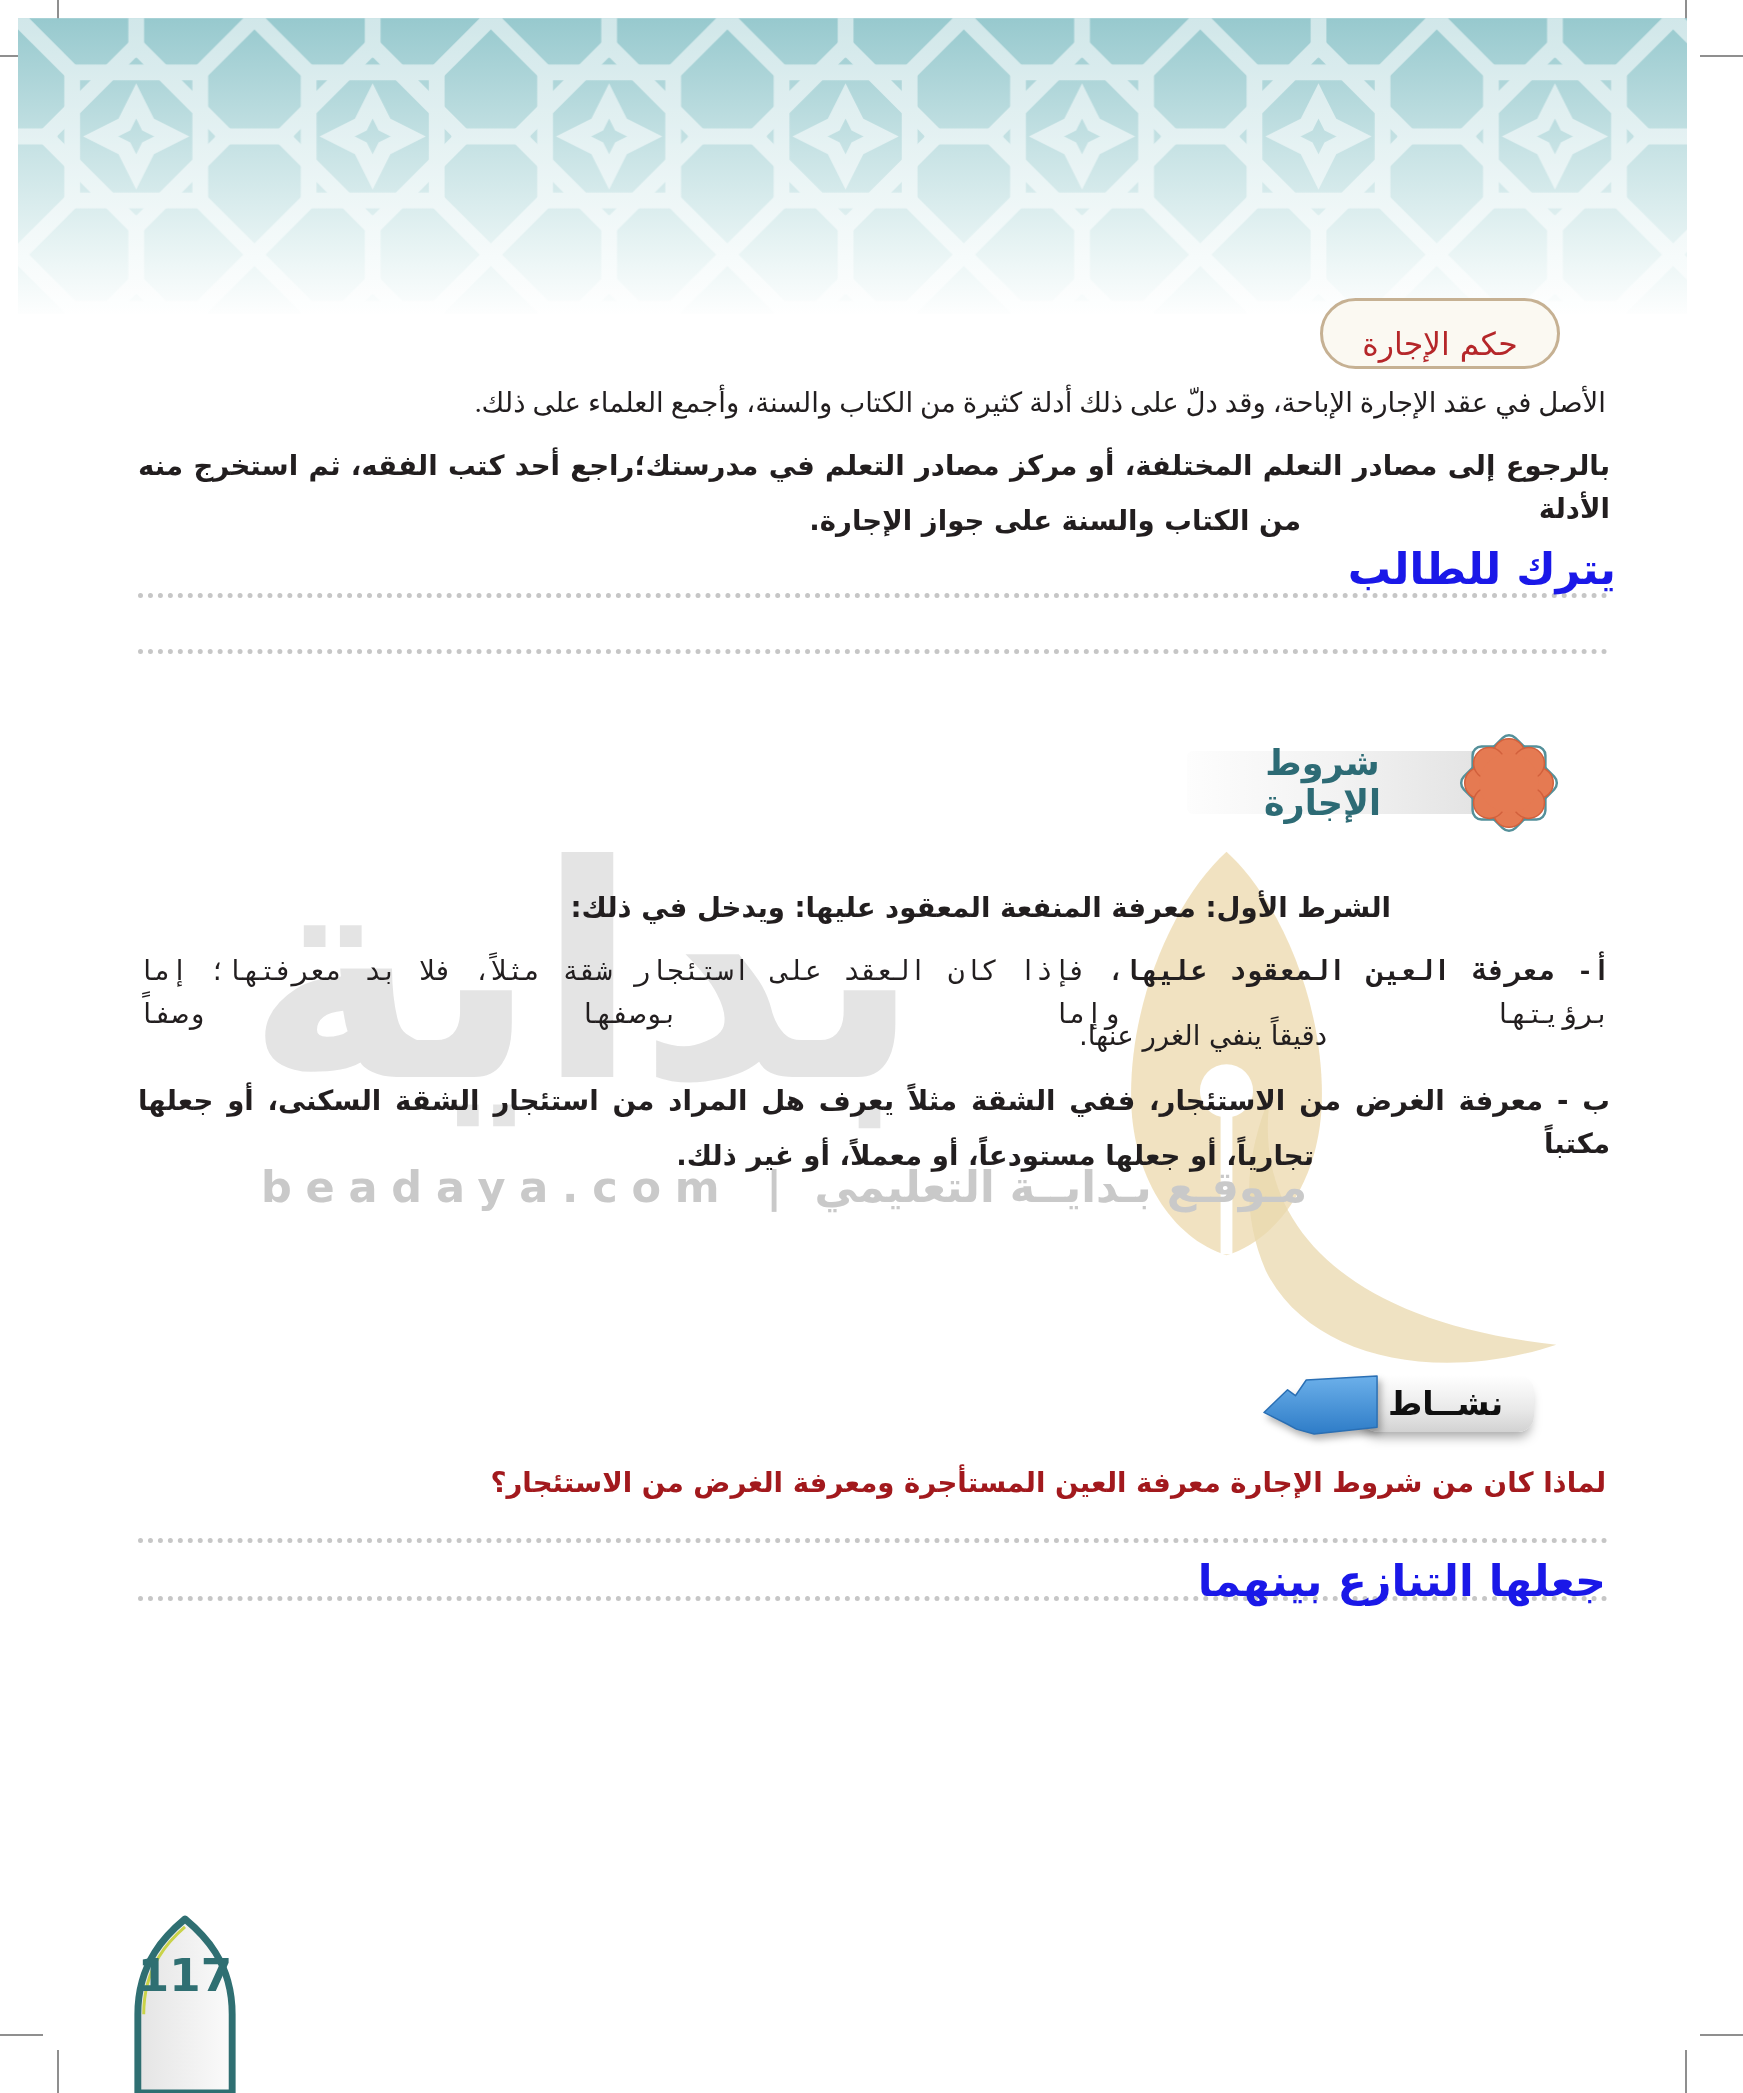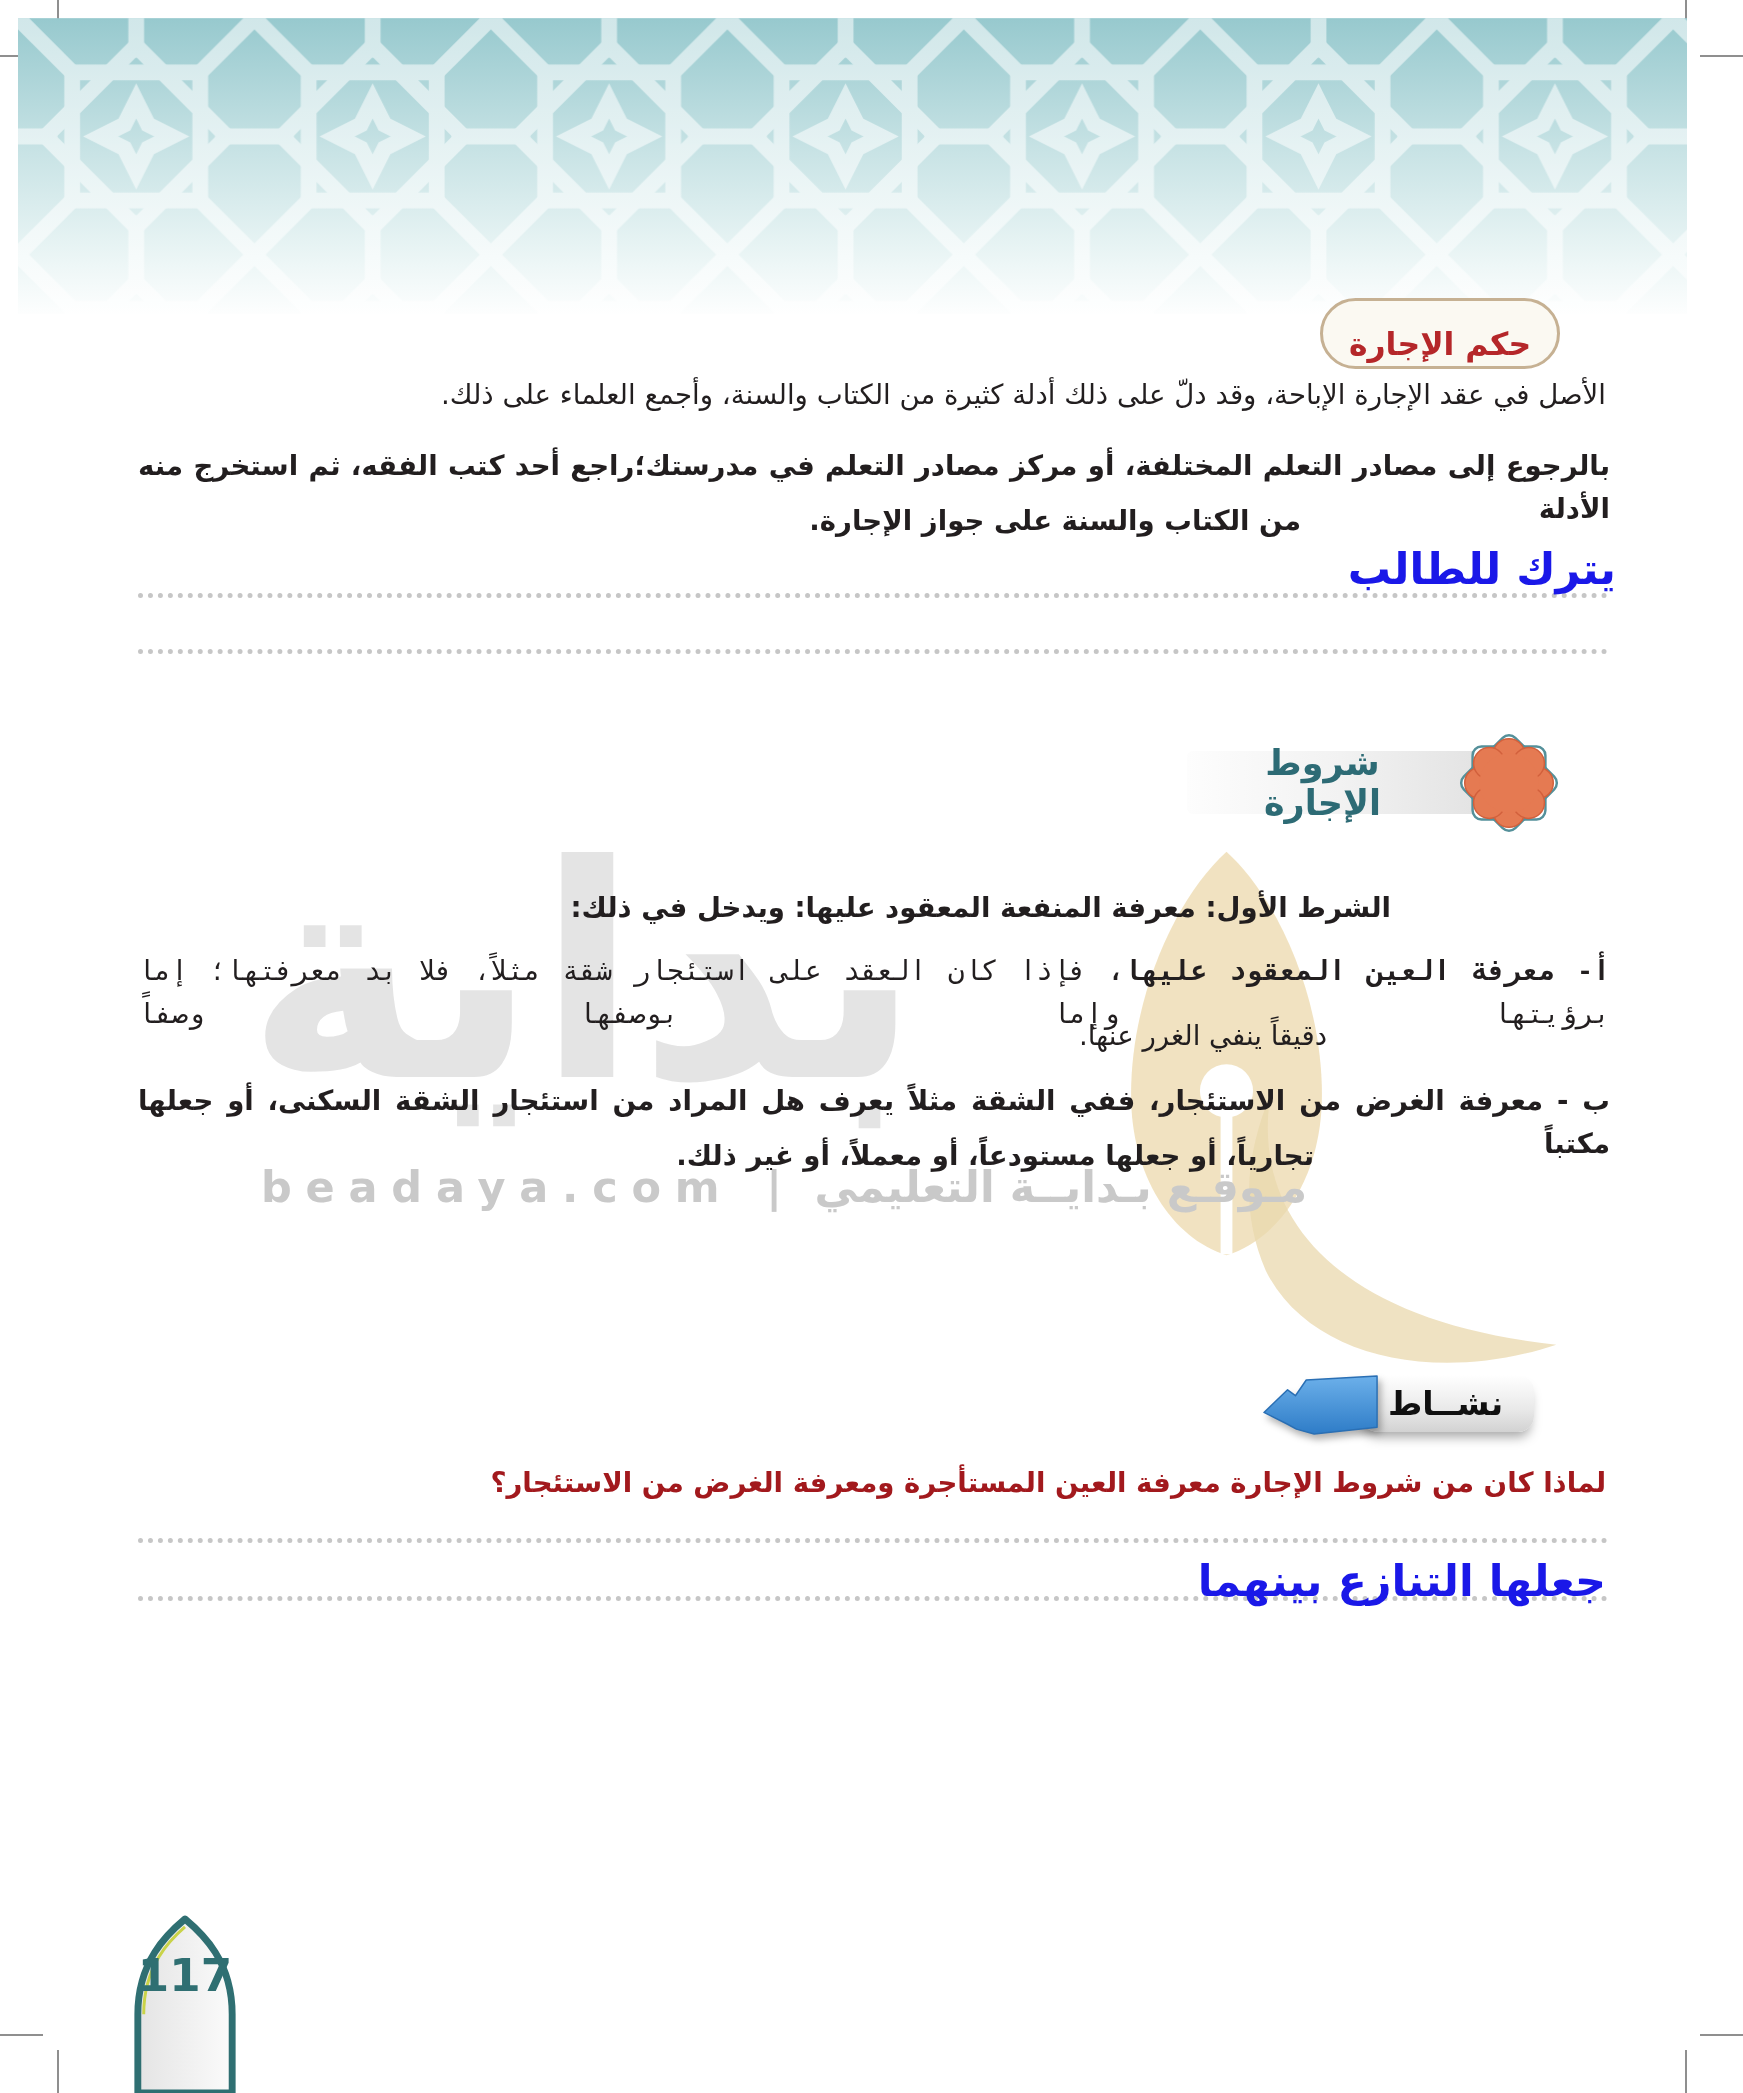--- a/index.html
+++ b/index.html
@@ -7,21 +7,21 @@
         font-family:"DejaVu Sans",sans-serif;}
   .abs{position:absolute;}
   .crop{background:#8f8f8f;}
   .rtl{direction:rtl;text-align:right;}
   .body-line{font-size:27.6px;color:#221e1f;line-height:1.55;}
   .bold{font-weight:bold;}
   .fill{text-align:justify;text-align-last:justify;}
   .dotted{border-bottom:5.9px dotted #c6c6c6;}
   .badge{box-sizing:border-box;border:3px solid #c6b193;border-radius:37px;background:#fbf9f2;
          display:flex;align-items:center;justify-content:center;}
-  .badge-text{color:#b5272a;font-size:31.5px;font-weight:bold;margin-top:20px;}
+  .badge-text{color:#b5272a;font-size:31.5px;font-weight:normal;margin-top:20px;}
   .blue-answer{color:#1a18e8;font-weight:bold;}
   .section-bar{background:linear-gradient(to left,#dedede,#f2f2f2 55%,#fdfdfd);border-radius:5.9px;
                display:flex;align-items:center;}
   .section-title{color:#2d6b75;font-size:35px;font-weight:bold;width:100%;text-align:center;
                  padding-left:39px;padding-right:108px;box-sizing:border-box;direction:rtl;}
   .q-red{color:#a2191d;font-size:27.6px;font-weight:bold;line-height:1.5;text-align:right;}
   .wm-logo{font-size:296px;font-weight:bold;color:#dadada;opacity:.72;direction:rtl;line-height:1;}
   .wm-caption{color:#c9c9c9;font-weight:bold;font-size:43px;white-space:nowrap;}
   .wm-latin{letter-spacing:13.8px;}
   .ribbon{background:linear-gradient(#ffffff,#e9e9e9 60%,#d2d2d2);border-radius:9.9px 15.8px 15.8px 21.7px;
@@ -89,21 +89,21 @@
   <div class="abs wm-caption" style="left:261px;top:1162px;direction:ltr;">
     <span class="wm-latin">beadaya.com</span>
     <span style="margin:0 17.7px;">|</span>
     <span>مـوقـع بـدايــة التعليمي</span>
   </div>
 
   <div class="abs badge" style="left:1320px;top:298px;width:240px;height:71px;">
     <span class="badge-text">حكم الإجارة</span>
   </div>
 
-  <div class="abs rtl body-line" style="right:138px;top:374px;width:1468px;">الأصل في عقد الإجارة الإباحة، وقد دلّ على ذلك أدلة كثيرة من الكتاب والسنة، وأجمع العلماء على ذلك.</div>
+  <div class="abs rtl body-line" style="right:138px;top:382px;width:1468px;font-family:Liberation Serif, serif;">الأصل في عقد الإجارة الإباحة، وقد دلّ على ذلك أدلة كثيرة من الكتاب والسنة، وأجمع العلماء على ذلك.</div>
 
   <div class="abs rtl body-line bold fill" style="right:134px;top:445px;width:1472px;">بالرجوع إلى مصادر التعلم المختلفة، أو مركز مصادر التعلم في مدرستك؛راجع أحد كتب الفقه، ثم استخرج منه الأدلة</div>
   <div class="abs rtl body-line bold" style="right:443px;top:500px;">من الكتاب والسنة على جواز الإجارة.</div>
 
   <div class="abs dotted" style="left:138px;top:563px;width:1470px;height:29.6px;"></div>
   <div class="abs rtl blue-answer" style="right:128px;top:544px;font-size:43px;">يترك للطالب</div>
   <div class="abs dotted" style="left:138px;top:619px;width:1470px;height:29.6px;"></div>
 
   <div class="abs section-bar" style="left:1187px;top:751px;width:340px;height:63px;">
     <span class="section-title">شروط الإجارة</span>

